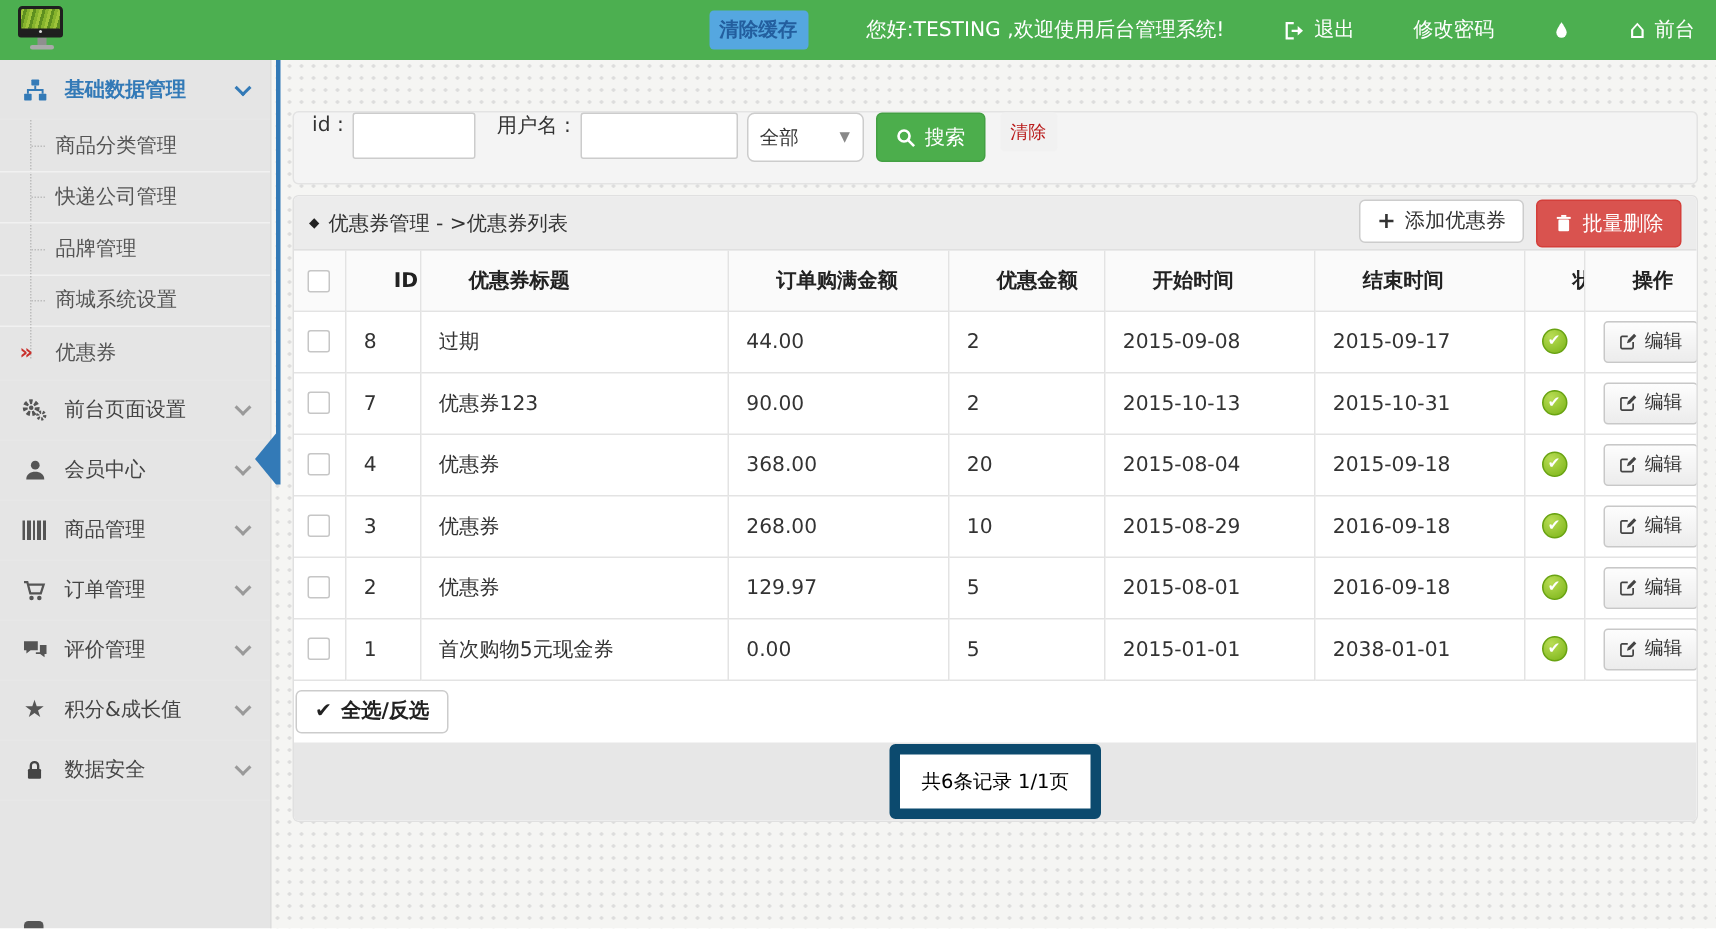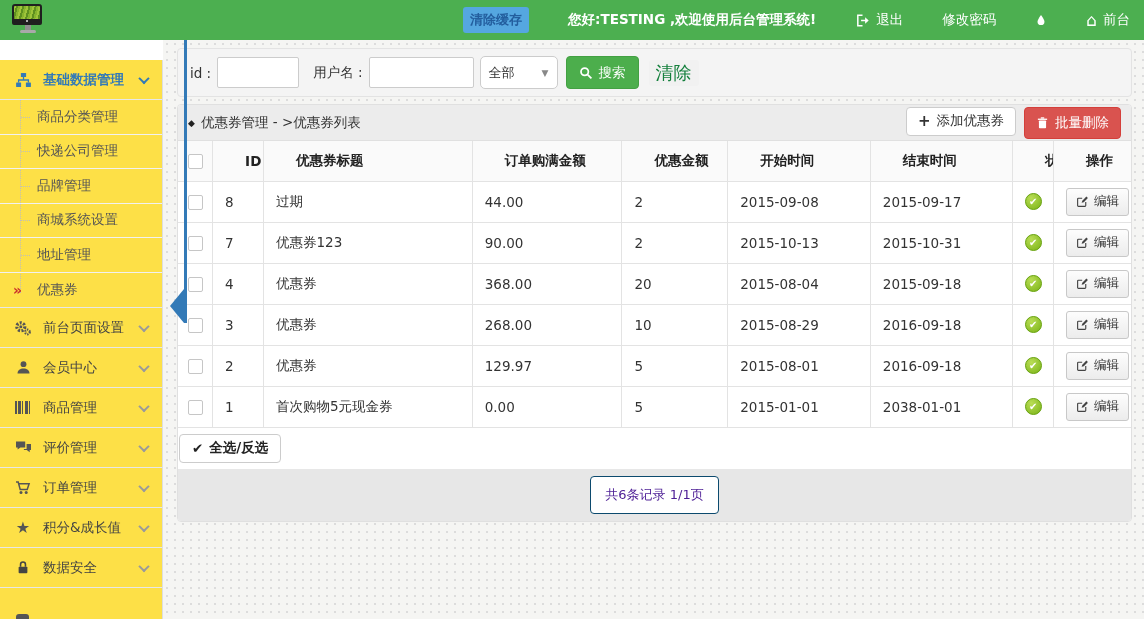--- a/index.html
+++ b/index.html
@@ -10,28 +10,28 @@
   .topbar { height:40px; background:#4caf50; display:flex; align-items:center; padding:0 14px 0 12px; position:relative; z-index:5; }
   .logo { width:32px; height:32px; position:relative; }
   .logo .screen { width:30px; height:21px; background:#1f1f1f; border:2px solid #1f1f1f; border-radius:3px 3px 2px 2px; overflow:hidden; position:relative; }
   .logo .screen .wall { position:absolute; inset:0 0 4px 0; background:repeating-linear-gradient(105deg,#9ec43a 0 2px,#5e8f1f 2px 4px,#86b32d 4px 6px); }
   .logo .screen .dot { position:absolute; left:50%; bottom:1px; width:2px; height:2px; background:#ddd; transform:translateX(-50%); border-radius:50%; }
   .logo .neck { width:6px; height:5px; background:#8f8f8f; margin:0 auto; }
   .logo .base { width:16px; height:3px; background:#a9a9a9; border-radius:2px; margin:0 auto; }
   .topbar-right { margin-left:auto; display:flex; align-items:center; gap:39px; color:#fff; font-size:13.5px; }
   .cache-btn { background:#55a7e0; color:#235e9e; font-weight:bold; border:none; border-radius:3px; padding:4px 7px; font-size:13px; cursor:pointer; font-family:inherit; }
   .top-link { display:flex; align-items:center; gap:6px; color:#fff; cursor:pointer; white-space:nowrap; }
-  .welcome { font-weight:700; }
+  .welcome { font-weight:400; }
   .glyph-home { font-size:17px; line-height:1; }
 
   
   .layout { display:flex; height:579px; position:relative; }
 
   
-  .sidebar { width:163px; background:#fde047; border-right:1px solid #ddd; position:relative; flex:none;margin-top:20px; }
+  .sidebar { width:181px; background:#e5e5e5; border-right:1px solid #ddd; position:relative; flex:none; }
   .accent-line { position:absolute; left:184px; top:0; width:3px; height:283px; background:#337ab7; z-index:4; }
   .accent-arrow { position:absolute; left:170px; top:249px; width:0; height:0; border-top:17px solid transparent; border-bottom:17px solid transparent; border-right:14px solid #337ab7; z-index:4; }
   .group-head { height:40px; display:flex; align-items:center; padding:0 14px; cursor:pointer; border-bottom:1px solid #e7e7e7; }
   .group-head .g-icon { width:18px; height:16px; display:inline-flex; align-items:center; justify-content:center; flex:none; }
   .group-head .g-label { margin-left:11px; font-size:13.5px; color:#444; }
   .group-head.active-group .g-label { color:#337ab7; font-weight:bold; }
   .chev { width:8px; height:8px; border-right:2px solid #9a9a9a; border-bottom:2px solid #9a9a9a; transform:rotate(45deg) translate(-1px,-1px); margin-left:auto; }
   .chev.blue { border-color:#337ab7; }
   .submenu { position:relative; border-bottom:1px solid #e7e7e7; }
   .submenu::before { content:""; position:absolute; left:20px; top:0; bottom:14px; border-left:1px dotted #bdbdbd; }
@@ -40,29 +40,29 @@
   .subitem::before { content:""; position:absolute; left:21px; top:50%; width:9px; border-top:1px dotted #bdbdbd; }
   .subitem.active::before { display:none; }
   .subitem .marker { position:absolute; left:13px; color:#c9302c; font-weight:bold; font-size:14px; }
   .barcode { width:17px; height:13px; background:repeating-linear-gradient(90deg,#555 0 1.5px,transparent 1.5px 3px,#555 3px 5.5px,transparent 5.5px 7px); }
   .star-glyph { font-size:16px; color:#555; line-height:1; }
   .partial-icon { position:absolute; bottom:0; left:16px; width:13px; height:5px; background:#555; border-radius:3px 3px 0 0; }
 
   
   .main { flex:1; padding:8px 12px 0 14px; background-color:#f5f5f3; background-image:radial-gradient(#dcdcdc 1px, rgba(0,0,0,0) 1.3px); background-size:8px 8px; overflow:hidden; }
 
-  .search-panel { height:49px; background:#f4f4f4; border:1px solid #e3e3e3; border-radius:4px; display:flex; align-items:center; padding:0 12px; margin-bottom:7px; }
+  .search-panel { height:49px; background:#f4f4f4; border:1px solid #e3e3e3; border-radius:4px; display:flex; align-items:flex-start; padding:0 12px; margin-bottom:7px;margin-top:26px; }
   .search-panel label { font-size:13.5px; color:#333; }
   .inp { height:31px; border:1px solid #ccc; border-radius:2px; background:#fff; margin:0 6px; padding:0 6px; font-family:inherit; font-size:13px; }
   .inp.id { width:82px; }
   .inp.user { width:105px; }
   .select { width:78px; height:33px; background:#fff; border:1px solid #ccc; border-radius:5px; display:flex; align-items:center; padding:0 8px; margin-right:8px; cursor:pointer; color:#333; }
   .select .caret { margin-left:auto; font-size:9px; color:#888; }
   .btn-search { height:33px; background:#4cae4c; color:#fff; border:1px solid #43a043; border-radius:4px; padding:0 12px; display:flex; align-items:center; gap:6px; font-size:13.5px; cursor:pointer; font-family:inherit; }
-  .btn-clear { height:26px; background:#f1f1f1; color:#15803d; border:none; border-radius:3px; padding:0 7px; margin-left:10px; font-size:18px; cursor:pointer; font-family:inherit; }
+  .btn-clear { height:26px; background:#f1f1f1; color:#b91c1c; border:none; border-radius:3px; padding:0 7px; margin-left:10px; font-size:12px; cursor:pointer; font-family:inherit; }
 
   .card { background:#fff; border:1px solid #e0e0e0; border-radius:4px; overflow:hidden; }
   .bc-bar { height:36px; background:#ececec; display:flex; align-items:center; padding:0 10px; border-bottom:1px solid #e0e0e0; }
   .bc-bullet { font-size:9px; margin-right:6px; color:#222; }
   .bc-text { font-size:13.5px; color:#333; }
   .bc-actions { margin-left:auto; display:flex; gap:8px; }
   .btn-add { height:29px; background:#fff; border:1px solid #ccc; border-radius:4px; padding:0 11px; display:flex; align-items:center; gap:6px; font-size:13.5px; color:#333; cursor:pointer; font-family:inherit; }
   .btn-add .plus { font-weight:bold; font-size:15px; line-height:1; }
   .btn-del { height:29px; background:#d9534f; border:1px solid #d43f3a; border-radius:4px; padding:15px 11px; display:flex; align-items:center; gap:6px; font-size:13.5px; color:#fff; cursor:pointer; font-family:inherit; }
 
@@ -73,21 +73,21 @@
   th:last-child, td:last-child { border-right:none; }
   tr:first-child th { border-top:none; }
   input[type=checkbox] { appearance:none; -webkit-appearance:none; width:15px; height:15px; border:1px solid #c6c6c6; border-radius:2px; background:#fff; vertical-align:middle; cursor:pointer; }
   .st-cell { text-align:center; padding:0; }
   .status-ok { display:inline-flex; width:17px; height:17px; border-radius:50%; background:radial-gradient(circle at 35% 28%, #b9dd55, #7ab317); border:1px solid #69a312; color:#fff; font-size:10px; align-items:center; justify-content:center; vertical-align:middle; }
   .btn-edit { height:28px; background:linear-gradient(#fdfdfd,#ececec); border:1px solid #c8c8c8; border-radius:3px; padding:0 9px; display:inline-flex; align-items:center; gap:5px; font-size:12.5px; color:#333; cursor:pointer; font-family:inherit; }
 
   .selall-row { padding:6px 0 6px 1px; }
   .btn-selall { height:29px; background:#fff; border:1px solid #ccc; border-radius:4px; padding:0 12px; display:inline-flex; align-items:center; gap:6px; font-size:13.5px; font-weight:bold; color:#222; cursor:pointer; font-family:inherit; }
   .pager-bar { height:52px; background:#e7e7e7; display:flex; align-items:center; justify-content:center; }
-  .pager-pill { background:#fff; border:1px solid #0c4a6e; border-radius:4px; padding:9px 14px; color:#4c1d95; font-size:13px; }
+  .pager-pill { background:#fff; border:7px solid #0c4a6e; border-radius:4px; padding:9px 14px; color:#000000; font-size:13px; }
 
   svg { display:block; }
 </style>
 </head>
 <body>
 
 <div class="topbar">
   <div class="logo">
     <div class="screen">
         <div class="wall"></div>
@@ -147,23 +147,20 @@
         </div>
       <div class="subitem">
           <span>快递公司管理</span>
         </div>
       <div class="subitem">
           <span>品牌管理</span>
         </div>
       <div class="subitem">
           <span>商城系统设置</span>
         </div>
-      <div class="subitem">
-          <span>地址管理</span>
-        </div>
       <div class="subitem active">
         <span class="marker">»</span>
         <span>优惠券</span>
       </div>
     </div>
 
     <div class="group-head">
       <span class="g-icon">
         <svg width="18" height="16" viewBox="0 0 17 16">
             <circle cx="6.3" cy="6.8" r="4" fill="none" stroke="#555" stroke-width="3.2" stroke-dasharray="2 1.45"></circle>
@@ -189,38 +186,38 @@
     <div class="group-head">
       <span class="g-icon">
           <span class="barcode"></span>
         </span>
       <span class="g-label">商品管理</span>
       <span class="chev"></span>
     </div>
 
     <div class="group-head">
       <span class="g-icon">
-        <svg width="17" height="15" viewBox="0 0 17 15">
-            <path d="M1 1.5h9.2v6H5.4L2.6 9.6V7.5H1z" fill="#555"></path>
-            <path d="M11.6 4h4.4v6h-1.3v2.2L11.8 10H8.9V8.9h2.7z" fill="#555"></path>
-          </svg>
-      </span>
-      <span class="g-label">评价管理</span>
-      <span class="chev"></span>
-    </div>
-
-    <div class="group-head">
-      <span class="g-icon">
         <svg width="16" height="15" viewBox="0 0 16 15">
             <path d="M1 2h2.2l2 7.5h7l1.9-5.8H4" fill="none" stroke="#555" stroke-width="1.5"></path>
             <circle cx="6" cy="12.6" r="1.5" fill="#555"></circle>
             <circle cx="11.2" cy="12.6" r="1.5" fill="#555"></circle>
           </svg>
       </span>
       <span class="g-label">订单管理</span>
+      <span class="chev"></span>
+    </div>
+
+    <div class="group-head">
+      <span class="g-icon">
+        <svg width="17" height="15" viewBox="0 0 17 15">
+            <path d="M1 1.5h9.2v6H5.4L2.6 9.6V7.5H1z" fill="#555"></path>
+            <path d="M11.6 4h4.4v6h-1.3v2.2L11.8 10H8.9V8.9h2.7z" fill="#555"></path>
+          </svg>
+      </span>
+      <span class="g-label">评价管理</span>
       <span class="chev"></span>
     </div>
 
     <div class="group-head">
       <span class="g-icon star-glyph">★</span>
       <span class="g-label">积分&amp;成长值</span>
       <span class="chev"></span>
     </div>
 
     <div class="group-head">

